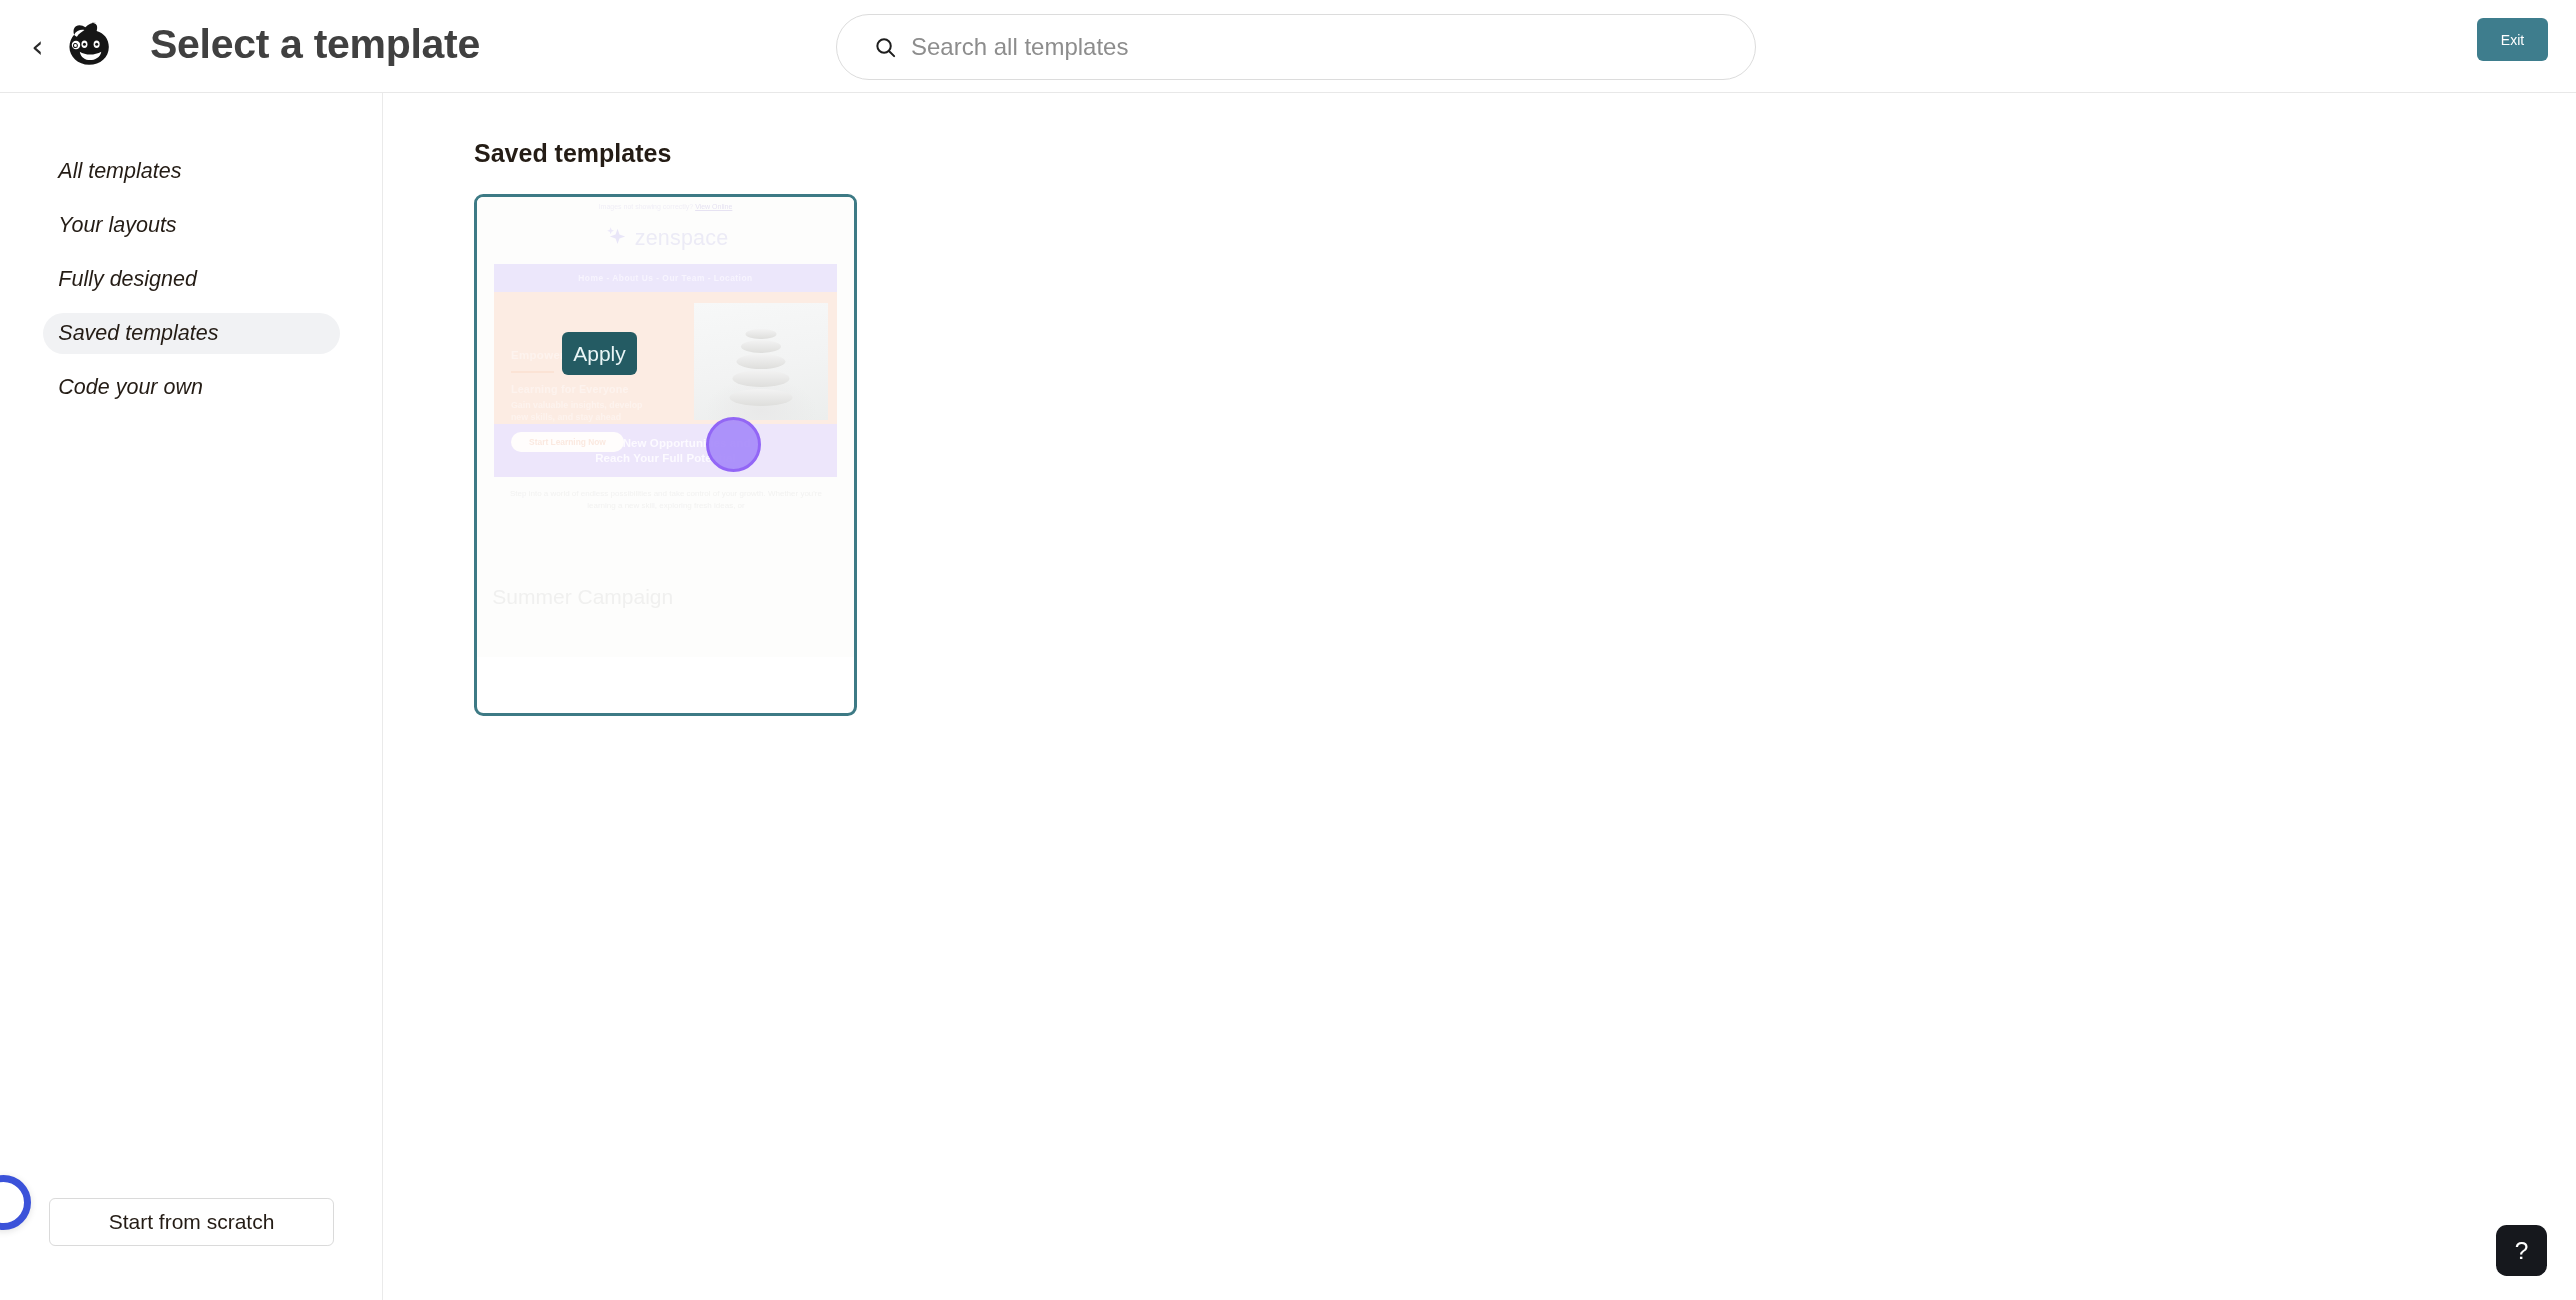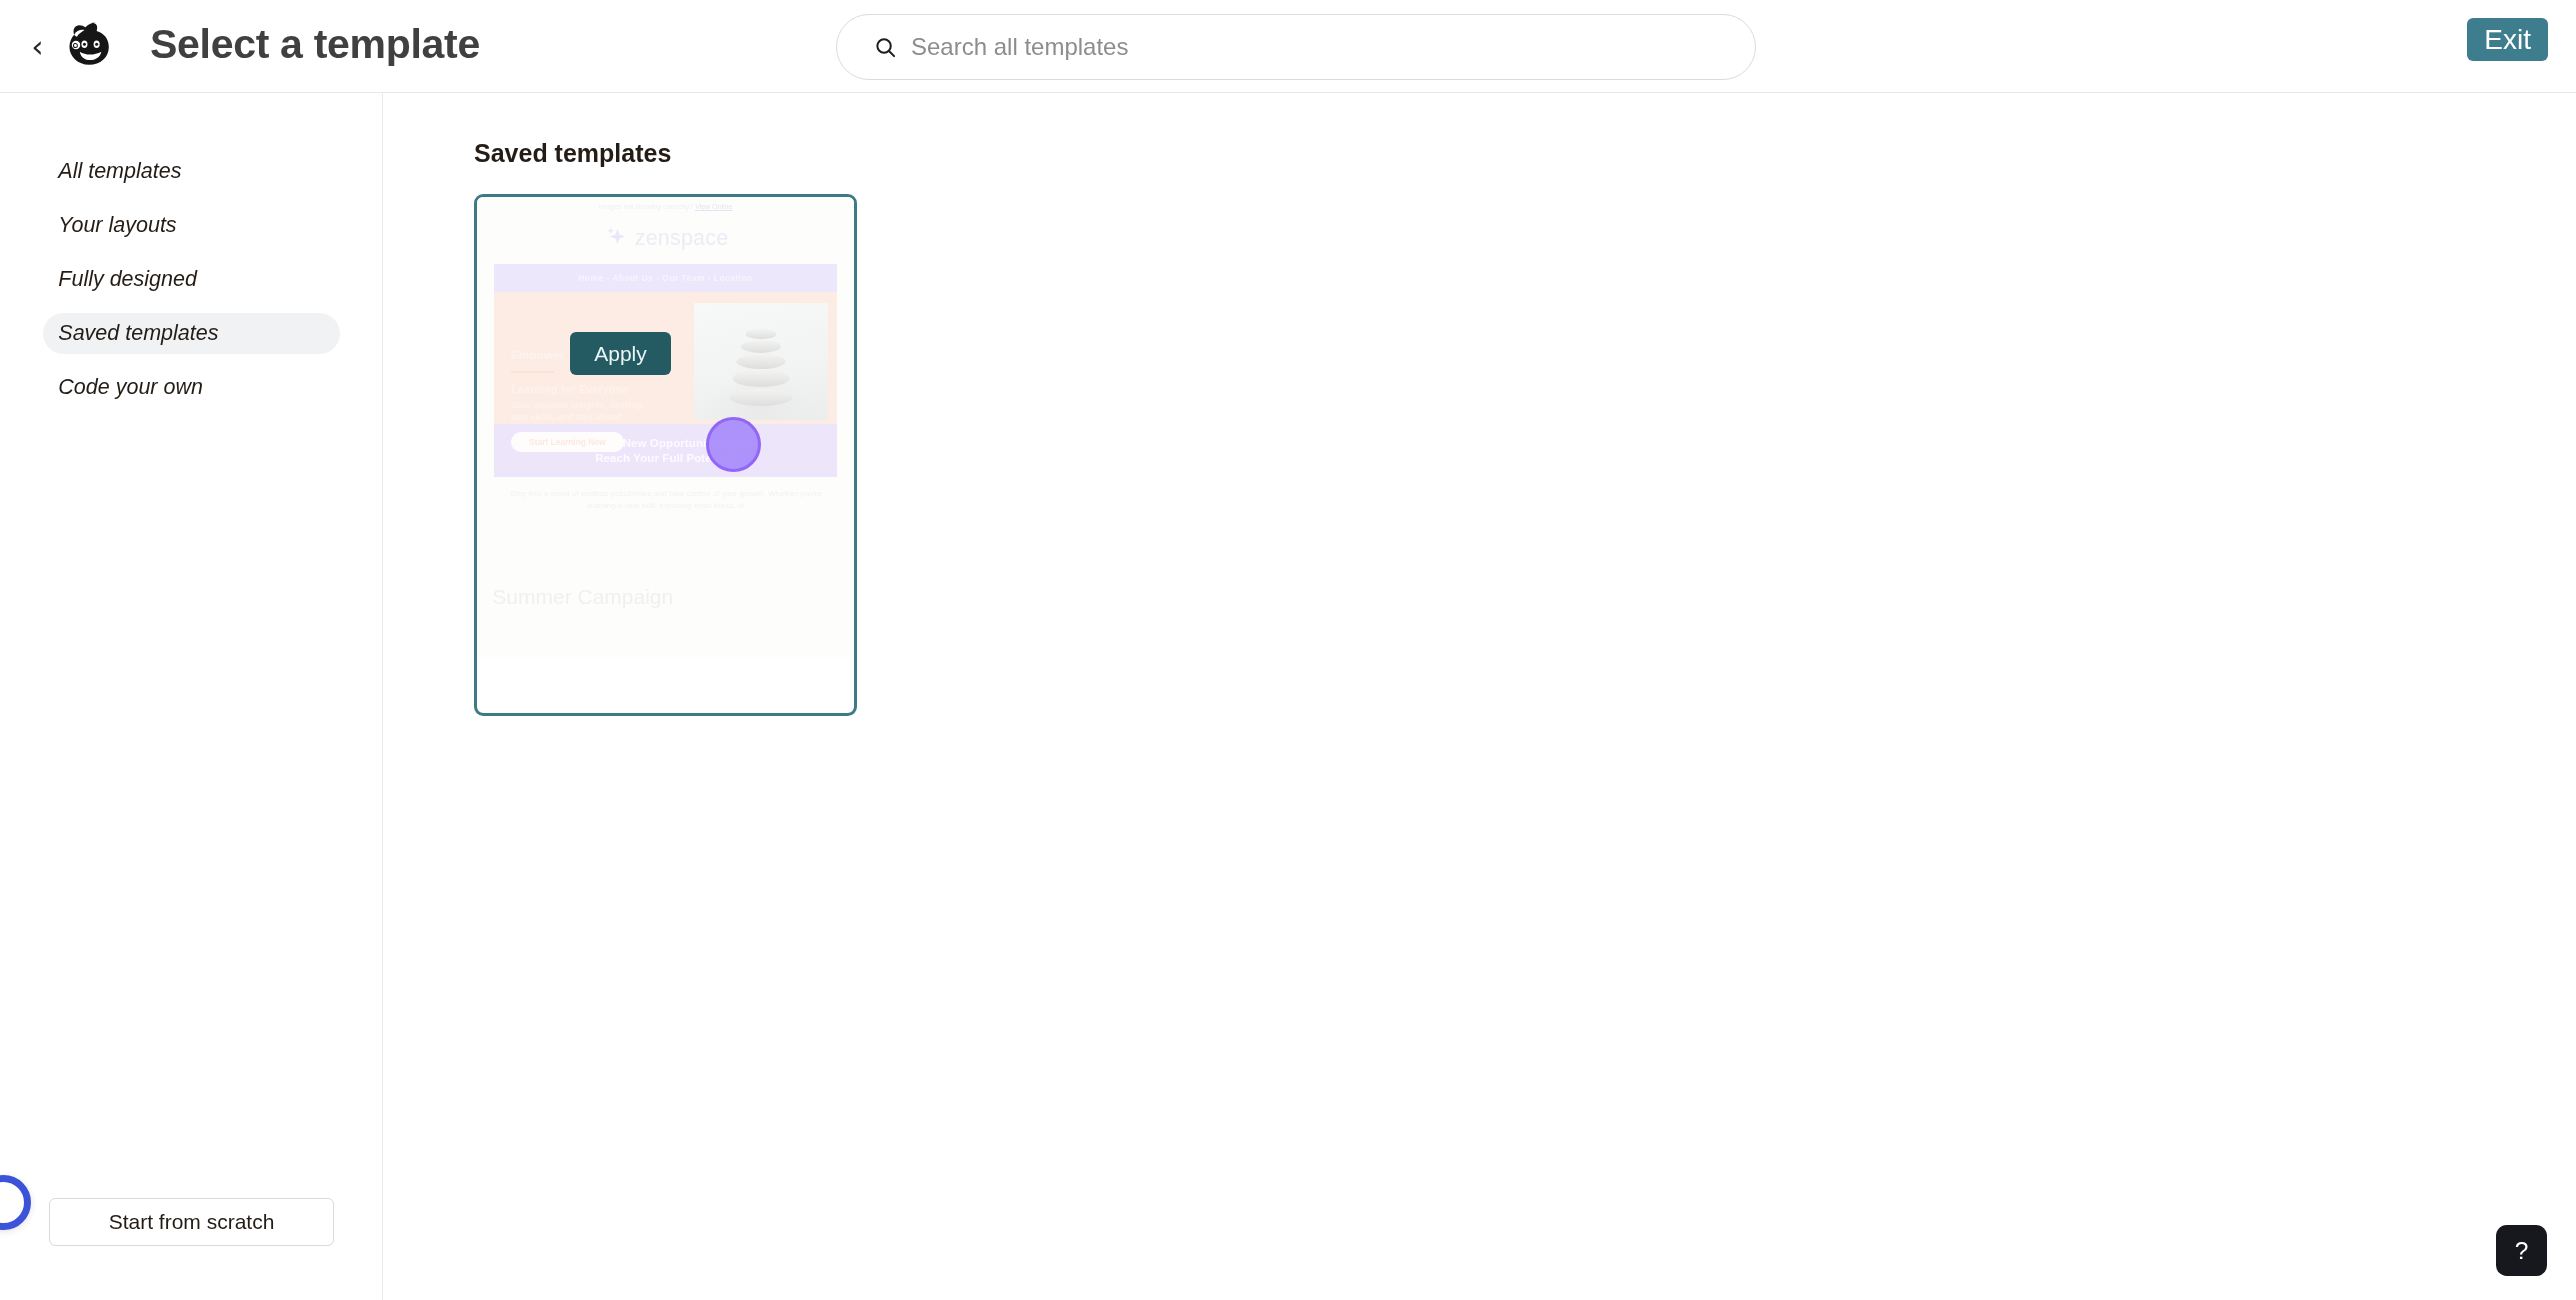--- a/index.html
+++ b/index.html
@@ -51,21 +51,21 @@
     font-family: "Liberation Sans", sans-serif;
     font-size: 24px; color: #3a3a3a; width: 767px; height: 31px;
   }
   .search-input::placeholder { color: #8d8d8d; }
   .exit-button {
     position: absolute; right: 28px; top: 18.4px;
     min-width: 71px; height: 43px;
     background: #3e7d8d; color: #ffffff;
     border: none; border-radius: 6.1px;
     font-family: "Liberation Sans", sans-serif;
-    font-size: 28px; cursor: pointer;
+    font-size: 14px; cursor: pointer;
     padding: 0 17px;
   }
 
   
   .sidebar {
     position: absolute; left: 0; top: 93px;
     width: 383px; height: 1208px;
     background: #ffffff;
     border-right: 0.8px solid #eaeaea;
   }
@@ -182,28 +182,27 @@
     text-align: center; font-size: 8px; color: #f2f2f1;
     line-height: 1.55;
   }
   .tpl-name {
     position: absolute; left: 15.3px; top: 388px;
     font-size: 21px; color: #f0f0ef;
     white-space: nowrap;
   }
   .apply-button {
     position: absolute; left: 85px; top: 135px;
-    width: 101px; height: 43px;
+    width: 75px; height: 43px;
     background: #245b63; color: #e9f5f6;
     border: none; border-radius: 6.1px;
     font-family: "Liberation Sans", sans-serif;
     font-size: 21px; cursor: pointer;
     display: flex; align-items: center; justify-content: center;
     z-index: 4;
-    margin-left: 8px;
   }
 
   
   .cursor-dot {
     position: absolute; left: 706px; top: 417px;
     width: 55px; height: 55px; border-radius: 50%;
     background: #a78bfa; border: 3.8px solid #8b5cf6;
     opacity: 0.92; z-index: 30; pointer-events: none;
   }
   .chat-widget {

